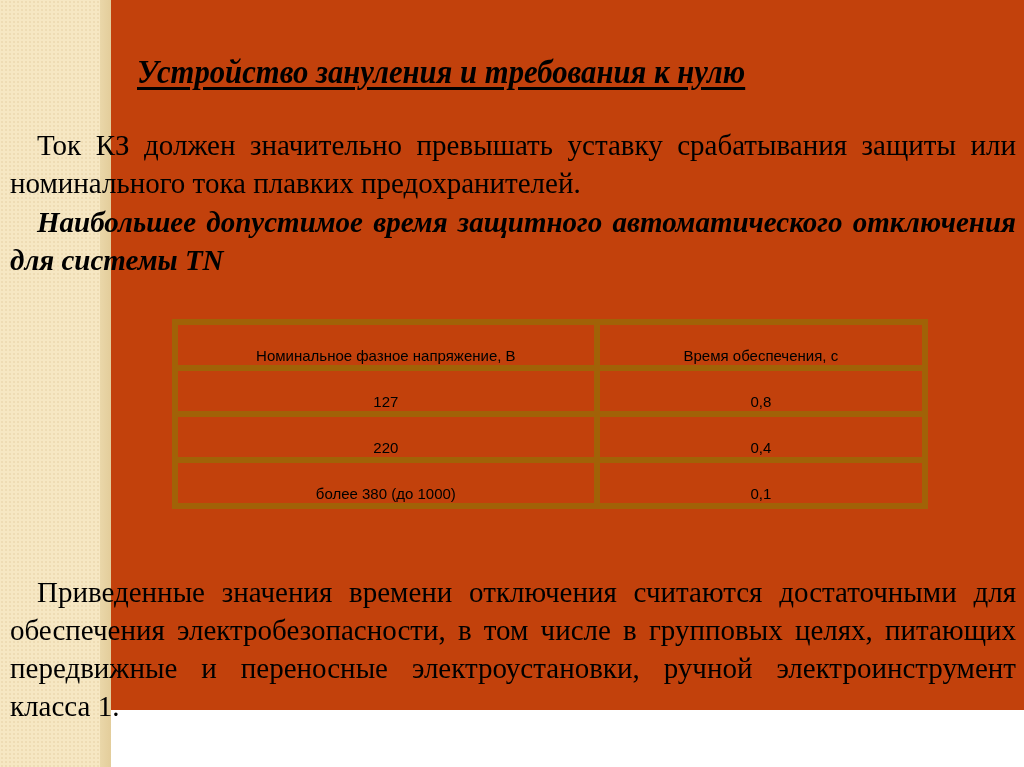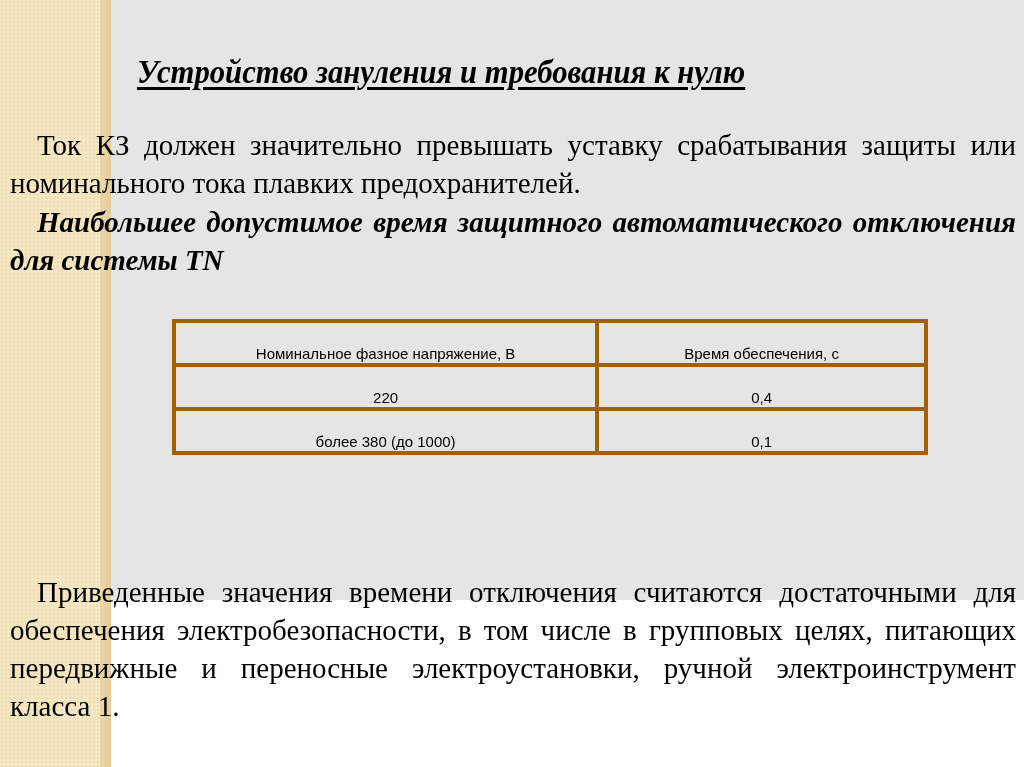--- a/index.html
+++ b/index.html
@@ -6,22 +6,22 @@
       margin: 0;
       padding: 0;
       width: 1024px;
       height: 767px;
       overflow: hidden;
       background: #ffffff;
     }
     .slide {
       position: relative;
       width: 1024px;
-      height: 600px;
-      background: #e5e5e5;
+      height: 710px;
+      background: #c2410c;
     }
     .side-band {
       position: absolute;
       left: 0; top: 0;
       width: 100px;
       height: 767px;
       background-color: #f6e7c3;
       background-image:
         radial-gradient(rgba(200,170,110,0.18) 1px, transparent 1px);
       background-size: 4px 4px;
@@ -72,21 +72,21 @@
       position: absolute;
       left: 172px;
       top: 319px;
       width: 756px;
       border-collapse: collapse;
       font-family: "Liberation Sans", sans-serif;
       font-size: 15px;
       color: #000;
     }
     table.data-table td, table.data-table th {
-      border: 4px solid #a16207;
+      border: 6px solid #a16207;
       height: 39px;
       padding: 0 0 1px 0;
       text-align: center;
       vertical-align: bottom;
       font-weight: normal;
       line-height: 17px;
     }
     table.data-table .c1 { width: 425px; }
     table.data-table .c2 { width: 329px; }
   </style>
@@ -102,20 +102,24 @@
   <p class="para p2">Наибольшее допустимое время защитного автоматического отключения для системы TN</p>
   <p class="para p1">Ток КЗ должен значительно превышать уставку срабатывания защиты или номинального тока плавких предохранителей.</p>
 
   <table class="data-table">
     <tbody>
         <tr>
       <th class="c1">Номинальное фазное напряжение, В</th>
       <th class="c2">Время обеспечения, с</th>
     </tr>
     <tr>
+      <td>127</td>
+      <td>0,8</td>
+    </tr>
+    <tr>
       <td>220</td>
       <td>0,4</td>
     </tr>
     <tr>
       <td>более 380 (до 1000)</td>
       <td>0,1</td>
     </tr>
   </tbody>
     </table>
 

